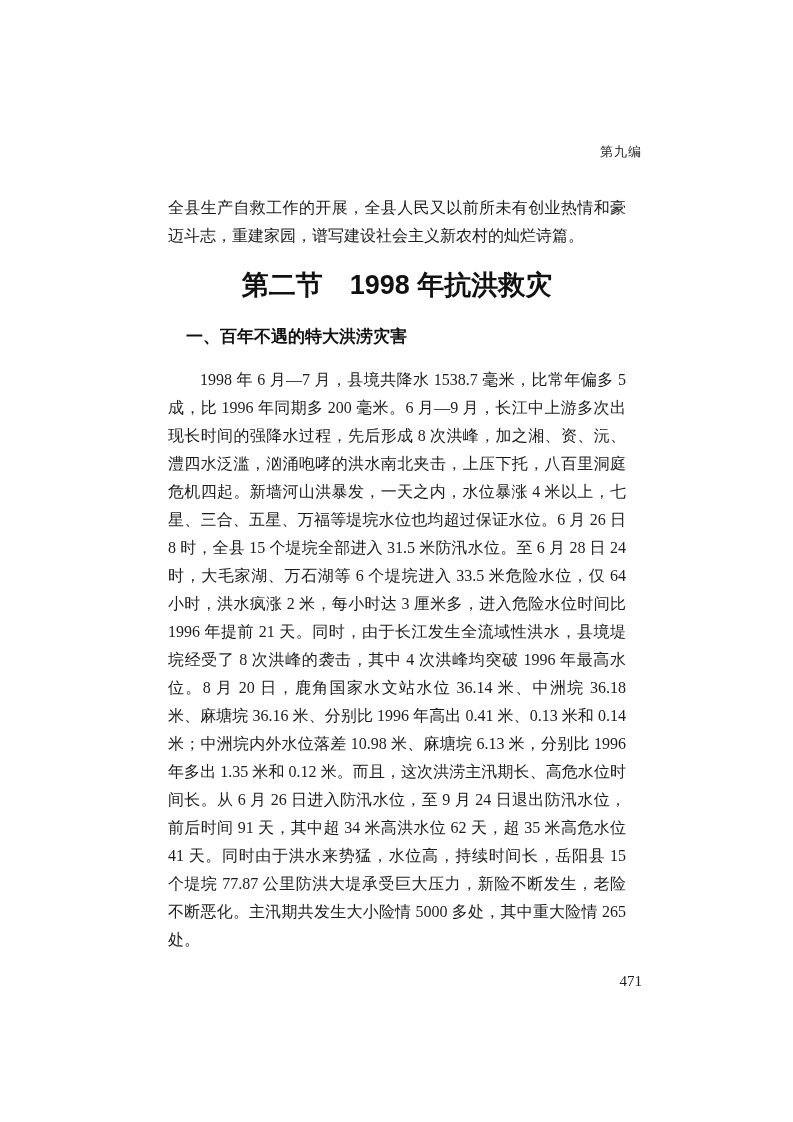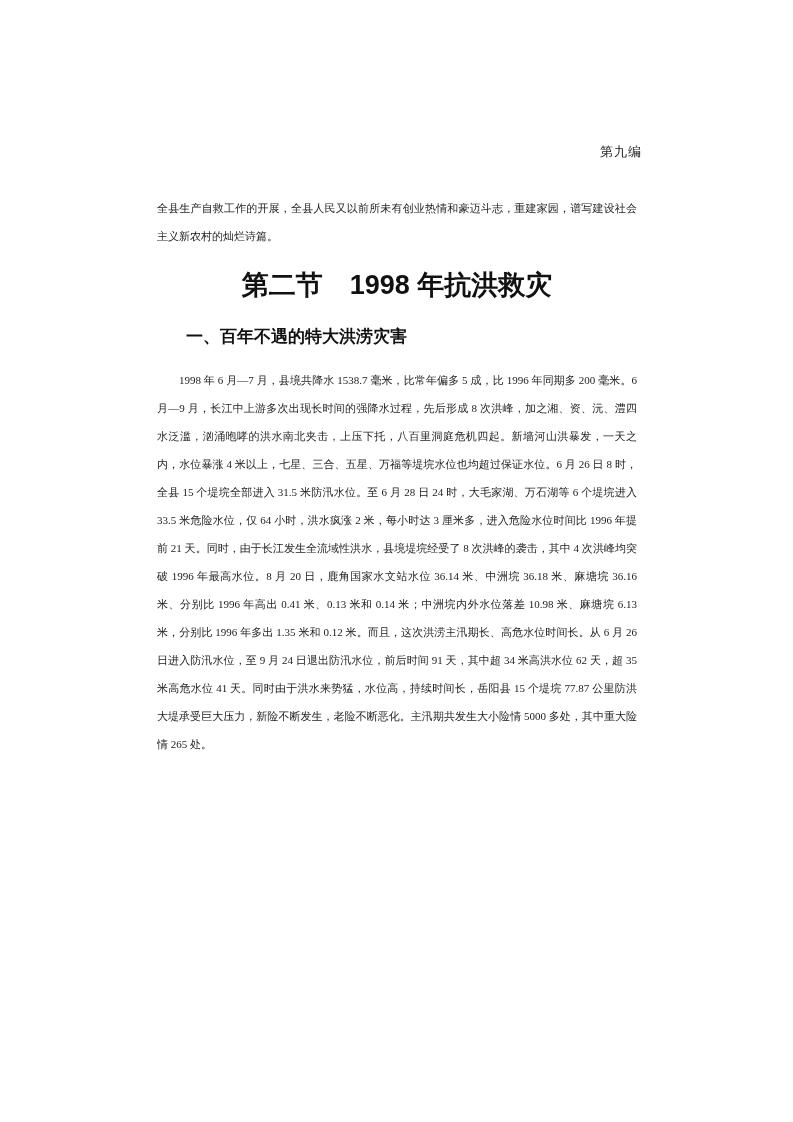--- a/index.html
+++ b/index.html
@@ -30,22 +30,22 @@
     font-size: 13px;
     line-height: 20px;
     letter-spacing: 1px;
   }
   .page-header .chapter {
     font-size: 14px;
     line-height: 24px;
     letter-spacing: 1px;
   }
   p.body-par {
-    margin: 5px;
-    font-size: 11px;
+    margin: 16px;
+    font-size: 16px;
     line-height: 28px;
     text-align: justify;
     text-justify: inter-ideograph;
   }
   p.carryover {
     text-indent: 0;
   }
   p.indented {
     text-indent: 2em;
   }
@@ -88,15 +88,18 @@
       <p class="body-par carryover">全县生产自救工作的开展，全县人民又以前所未有创业热情和豪迈斗志，重建家园，谱写建设社会主义新农村的灿烂诗篇。</p>
 
       <h1 class="section-title">第二节　1998 年抗洪救灾</h1>
 
       <h2 class="subsection-title">一、百年不遇的特大洪涝灾害</h2>
 
       <p class="body-par indented">1998 年 6 月—7 月，县境共降水 1538.7 毫米，比常年偏多 5 成，比 1996 年同期多 200 毫米。6 月—9 月，长江中上游多次出现长时间的强降水过程，先后形成 8 次洪峰，加之湘、资、沅、澧四水泛滥，汹涌咆哮的洪水南北夹击，上压下托，八百里洞庭危机四起。新墙河山洪暴发，一天之内，水位暴涨 4 米以上，七星、三合、五星、万福等堤垸水位也均超过保证水位。6 月 26 日 8 时，全县 15 个堤垸全部进入 31.5 米防汛水位。至 6 月 28 日 24 时，大毛家湖、万石湖等 6 个堤垸进入 33.5 米危险水位，仅 64 小时，洪水疯涨 2 米，每小时达 3 厘米多，进入危险水位时间比 1996 年提前 21 天。同时，由于长江发生全流域性洪水，县境堤垸经受了 8 次洪峰的袭击，其中 4 次洪峰均突破 1996 年最高水位。8 月 20 日，鹿角国家水文站水位 36.14 米、中洲垸 36.18 米、麻塘垸 36.16 米、分别比 1996 年高出 0.41 米、0.13 米和 0.14 米；中洲垸内外水位落差 10.98 米、麻塘垸 6.13 米，分别比 1996 年多出 1.35 米和 0.12 米。而且，这次洪涝主汛期长、高危水位时间长。从 6 月 26 日进入防汛水位，至 9 月 24 日退出防汛水位，前后时间 91 天，其中超 34 米高洪水位 62 天，超 35 米高危水位 41 天。同时由于洪水来势猛，水位高，持续时间长，岳阳县 15 个堤垸 77.87 公里防洪大堤承受巨大压力，新险不断发生，老险不断恶化。主汛期共发生大小险情 5000 多处，其中重大险情 265 处。</p>
 
     </main>
 
+    <footer class="page-footer">
+      <span>471</span>
+    </footer>
 
   </div>
 </div>
 
 </body></html>

